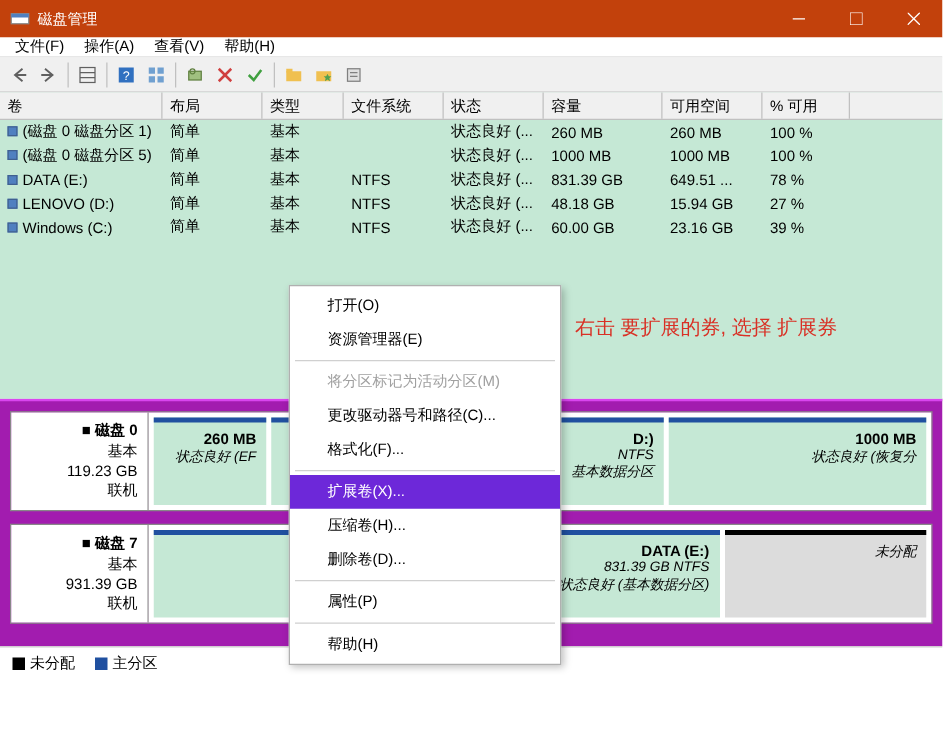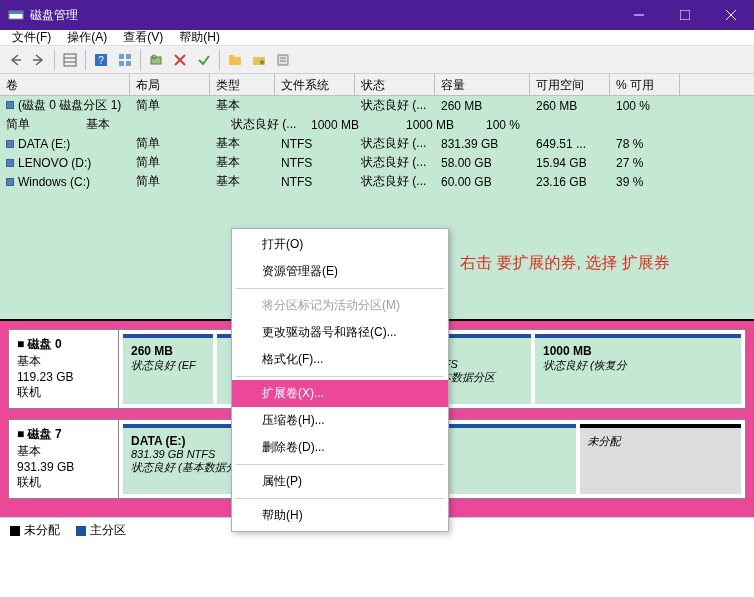--- a/index.html
+++ b/index.html
@@ -1,18 +1,18 @@
 <!DOCTYPE html>
 <html><head>
 <meta charset="utf-8">
 <style>
 * { margin: 0; padding: 0; box-sizing: border-box; font-family: "Microsoft YaHei", "SimSun", sans-serif; }
 body { background: #fff; width: 754px; height: 597px; overflow: hidden; position: relative; }
 
-.titlebar { background: #4c1d95; color: #fff; height: 30px; display: flex; align-items: center; padding-left: 8px; font-size: 12px; }
+.titlebar { background: #c2410c; color: #fff; height: 30px; display: flex; align-items: center; padding-left: 8px; font-size: 12px; }
 .titlebar .icon { width: 16px; height: 16px; margin-right: 6px; display: inline-flex; }
 .titlebar .title { flex: 1; }
 .titlebar .wbtn { width: 46px; height: 30px; display: flex; align-items: center; justify-content: center; color: #fff; }
 
 .menubar { background: #fff; height: 16px; display: flex; align-items: center; padding: 0 4px; font-size: 12px; border-bottom: 1px solid #e0e0e0; }
 .menubar .item { padding: 2px 8px; }
 
 .toolbar { background: #f0f0f0; height: 28px; display: flex; align-items: center; padding: 0 4px; border-bottom: 1px solid #d0d0d0; gap: 2px; }
 .toolbar .btn { width: 22px; height: 22px; display: flex; align-items: center; justify-content: center; border: 1px solid transparent; }
 .toolbar .sep { width: 1px; height: 20px; background: #c0c0c0; margin: 0 2px; }
@@ -20,39 +20,39 @@
 .table-area { background: #c5e8d5; position: relative; }
 .thead { display: flex; background: #f0f0f0; border-bottom: 1px solid #c0c0c0; height: 22px; font-size: 12px; }
 .thead .th { padding: 3px 6px; border-right: 1px solid #c0c0c0; overflow: hidden; white-space: nowrap; }
 .tbody { font-size: 12px; }
 .trow { display: flex; height: 19px; align-items: center; }
 .trow .td { padding: 1px 6px; overflow: hidden; white-space: nowrap; }
 .vol-icon { display:inline-block; width:8px; height:8px; background:#5080c0; margin-right:4px; border:1px solid #406090;}
 
 .c0{width:130px}.c1{width:80px}.c2{width:65px}.c3{width:80px}.c4{width:80px}.c5{width:95px}.c6{width:80px}.c7{width:70px}
 
-.disk-panel { border-top: 2px solid #000000; padding: 8px; background: #ec4899; }
+.disk-panel { border-top: 2px solid #d946ef; padding: 8px; background: #a21caf; text-align: right; }
 .disk-row { display: flex; border: 1px solid #888; margin-bottom: 10px; min-height: 80px; }
 .disk-label { width: 110px; padding: 6px 8px; border-right: 1px solid #888; font-size: 12px; background:#fff;}
 .disk-label .dname { font-weight: bold; }
 .disk-parts { flex: 1; display: flex; padding: 4px; gap: 4px; background:#fff;}
 .part { border-top: 4px solid #2050a0; background: #c5e8d5; padding: 6px 8px; font-size: 12px; overflow: hidden; }
 .part.unalloc { border-top: 4px solid #000; background: #dcdcdc; }
 .part .pname { font-weight: bold; white-space: nowrap; }
 .part .pinfo { white-space: nowrap; font-size:11px;font-style:italic; }
 
 .legend { padding: 4px 10px; font-size: 12px; display: flex; gap: 16px; align-items: center; border-top:1px solid #ccc;}
 .legend .sw { display:inline-block; width:10px; height:10px; margin-right:4px; vertical-align:middle;}
 
 .annotation { position: absolute; color: #d93025; font-size: 16px; line-height: 1.6; font-weight: 500; pointer-events:none;}
 
 .ctxmenu { position: absolute; background: #fff; border: 1px solid #b0b0b0; box-shadow: 2px 2px 6px rgba(0,0,0,0.25); font-size: 12px; width: 218px; padding: 2px 0; z-index: 100; }
 .ctxmenu .mi { padding: 5px 20px 5px 30px; white-space: nowrap; }
 .ctxmenu .mi.disabled { color: #a0a0a0; }
-.ctxmenu .mi.hl { background: #ec4899; color: #fff; }
+.ctxmenu .mi.hl { background: #6d28d9; color: #fff; }
 .ctxmenu .msep { height: 1px; background: #d0d0d0; margin: 3px 4px; }
 </style>
 </head>
 <body>
 
 <div class="titlebar">
   <span class="icon">
     <svg viewBox="0 0 16 16">
         <rect x="1" y="4" width="14" height="8" fill="#fff" stroke="#888"></rect>
         <rect x="1" y="4" width="14" height="3" fill="#5080c0"></rect>
@@ -176,20 +176,21 @@
         <div class="td c0"><span class="vol-icon"></span>(磁盘 0 磁盘分区 1)</div>
         <div class="td c1">简单</div>
         <div class="td c2">基本</div>
         <div class="td c3"></div>
         <div class="td c4">状态良好 (...</div>
         <div class="td c5">260 MB</div>
         <div class="td c6">260 MB</div>
         <div class="td c7">100 %</div>
       </div>
       <div class="trow">
+        <div class="td c0"><span class="vol-icon"></span>(磁盘 0 磁盘分区 5)</div>
         <div class="td c1">简单</div>
         <div class="td c2">基本</div>
         <div class="td c3"></div>
         <div class="td c4">状态良好 (...</div>
         <div class="td c5">1000 MB</div>
         <div class="td c6">1000 MB</div>
         <div class="td c7">100 %</div>
       </div>
       <div class="trow">
         <div class="td c0"><span class="vol-icon"></span>DATA (E:)</div>
@@ -200,21 +201,21 @@
         <div class="td c5">831.39 GB</div>
         <div class="td c6">649.51 ...</div>
         <div class="td c7">78 %</div>
       </div>
       <div class="trow">
         <div class="td c0"><span class="vol-icon"></span>LENOVO (D:)</div>
         <div class="td c1">简单</div>
         <div class="td c2">基本</div>
         <div class="td c3">NTFS</div>
         <div class="td c4">状态良好 (...</div>
-        <div class="td c5">58.00 GB</div>
+        <div class="td c5">48.18 GB</div>
         <div class="td c6">15.94 GB</div>
         <div class="td c7">27 %</div>
       </div>
       <div class="trow">
         <div class="td c0"><span class="vol-icon"></span>Windows (C:)</div>
         <div class="td c1">简单</div>
         <div class="td c2">基本</div>
         <div class="td c3">NTFS</div>
         <div class="td c4">状态良好 (...</div>
         <div class="td c5">60.00 GB</div>

